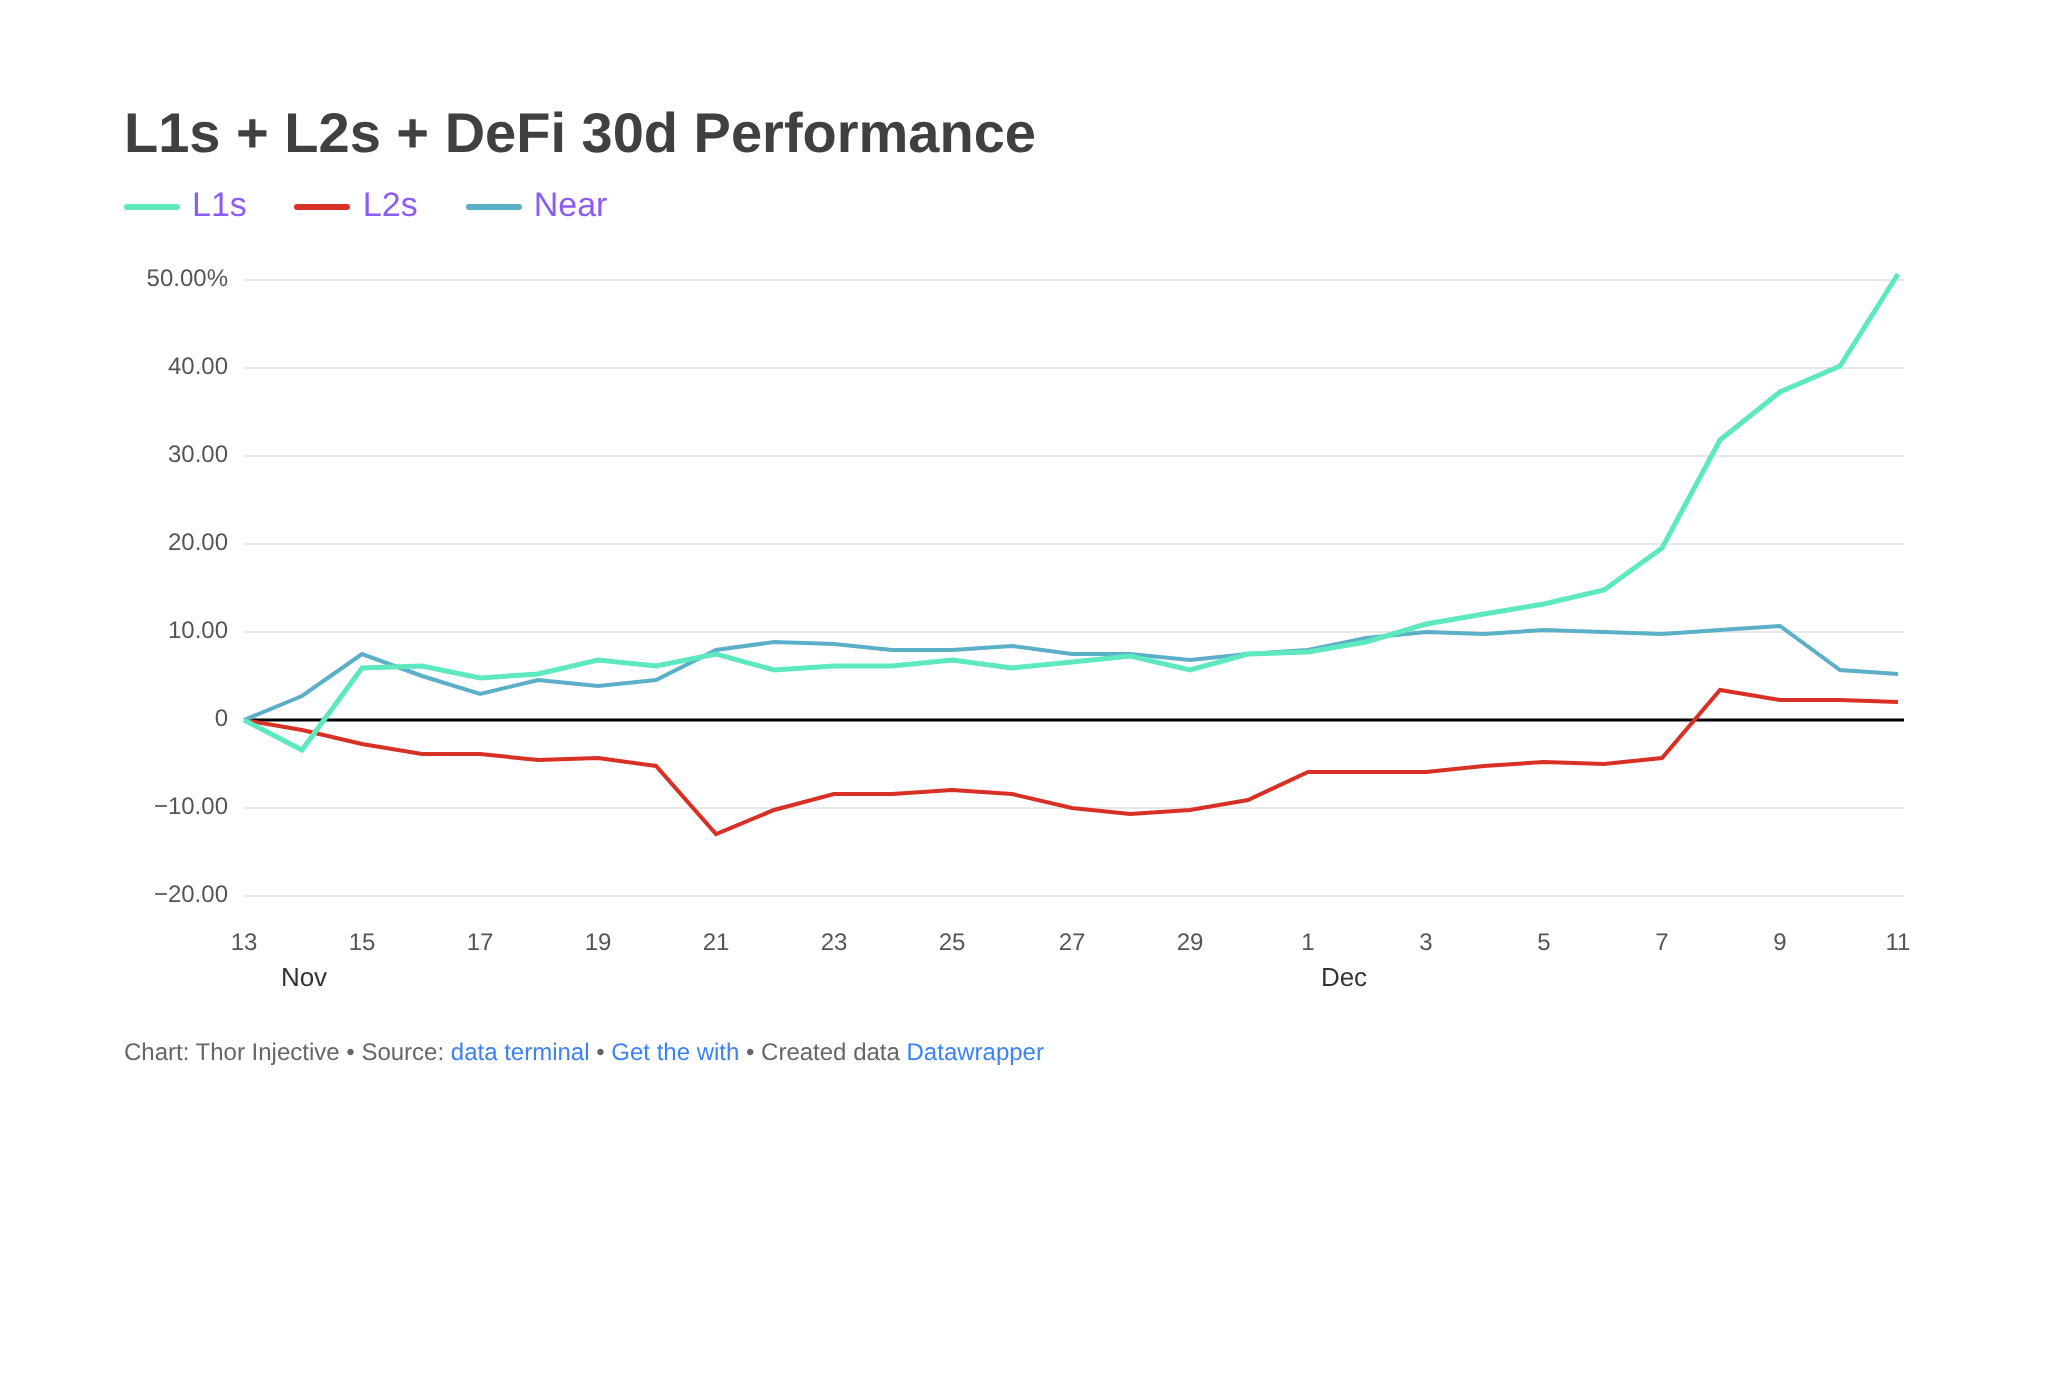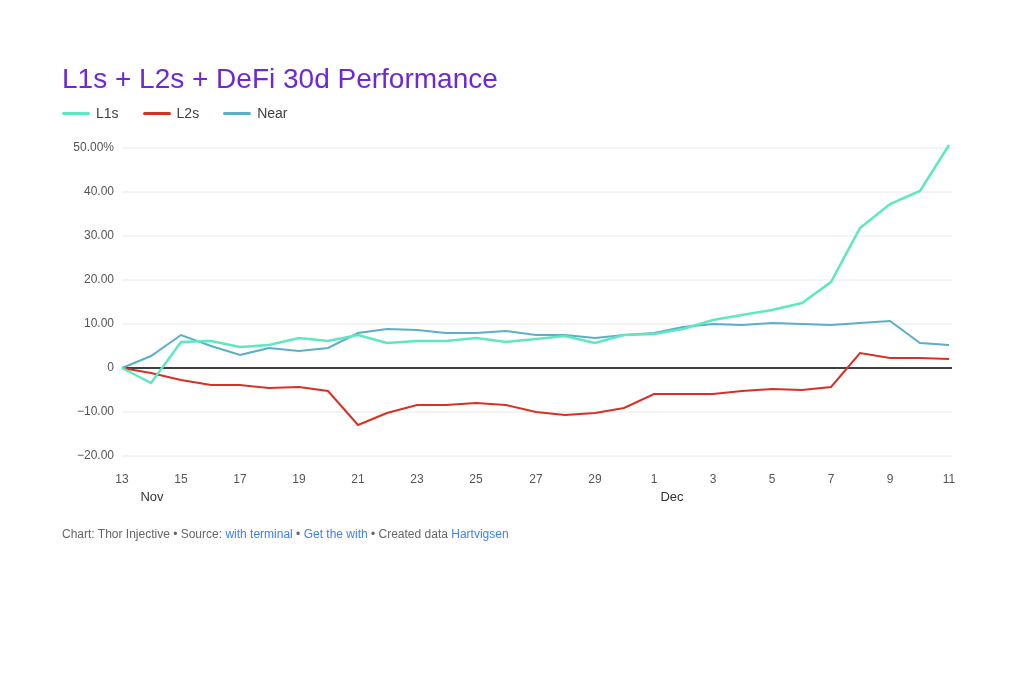--- a/index.html
+++ b/index.html
@@ -15,45 +15,44 @@
     }
     .chart-container {
       background: #ffffff;
       width: 960px;
       height: 660px;
       padding: 30px 30px 20px 30px;
       position: relative;
     }
     .chart-title {
       font-size: 28px;
-      font-weight: 400;
-      color: #6d28d9;
+      font-weight: 700;
+      color: #404040;
       margin-bottom: 10px;
       line-height: 1.2;
-      margin-top: 12px;
     }
     .chart-subtitle {
       font-size: 13.5px;
       color: #444444;
       line-height: 1.5;
       margin-bottom: 16px;
       max-width: 820px;
     }
     .legend {
       display: flex;
       gap: 24px;
       margin-bottom: 12px;
       align-items: center;
     }
     .legend-item {
       display: flex;
       align-items: center;
       gap: 6px;
-      font-size: 14px;
-      color: #404040;
+      font-size: 17px;
+      color: #8b5cf6;
       justify-content: flex-end;
     }
     .legend-line {
       width: 28px;
       height: 3px;
       border-radius: 2px;
     }
     .chart-area {
       position: relative;
       width: 100%;
@@ -228,15 +227,15 @@
           798,95
           828,71
           858,58
           887,12
         "></polyline>
 
     </svg>
   </div>
 
   <div class="footer">
-    <span>Chart: Thor Injective • Source: </span><a href="#">with terminal</a><span> • </span><a href="#">Get the with</a><span> • Created data </span><a href="#">Hartvigsen</a>
+    <span>Chart: Thor Injective • Source: </span><a href="#">data terminal</a><span> • </span><a href="#">Get the with</a><span> • Created data </span><a href="#">Datawrapper</a>
   </div>
 </div>
 
 </body></html>

